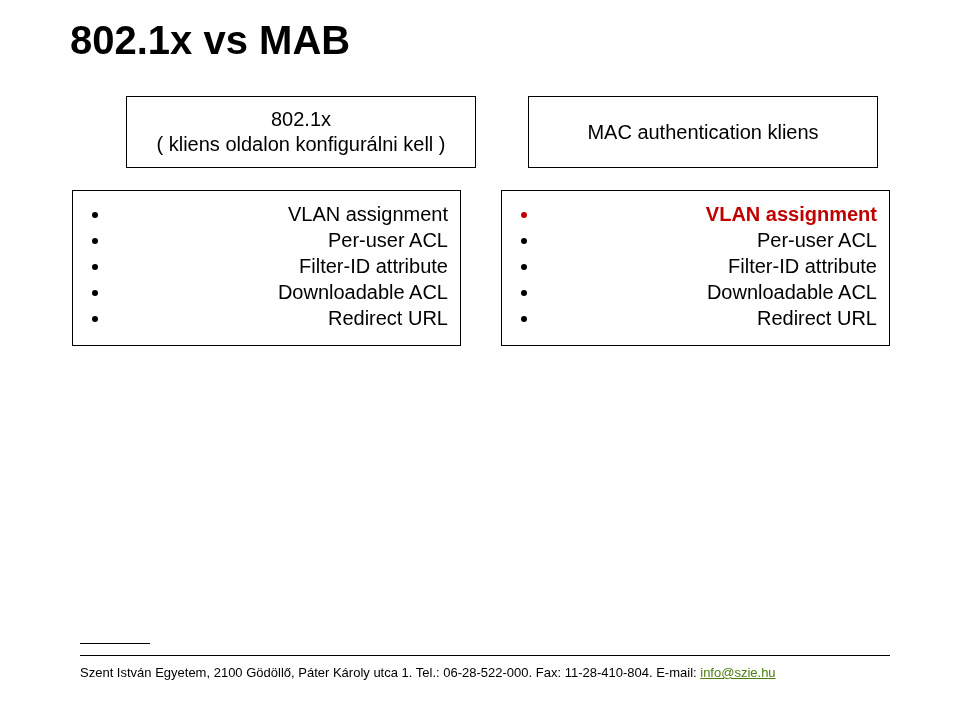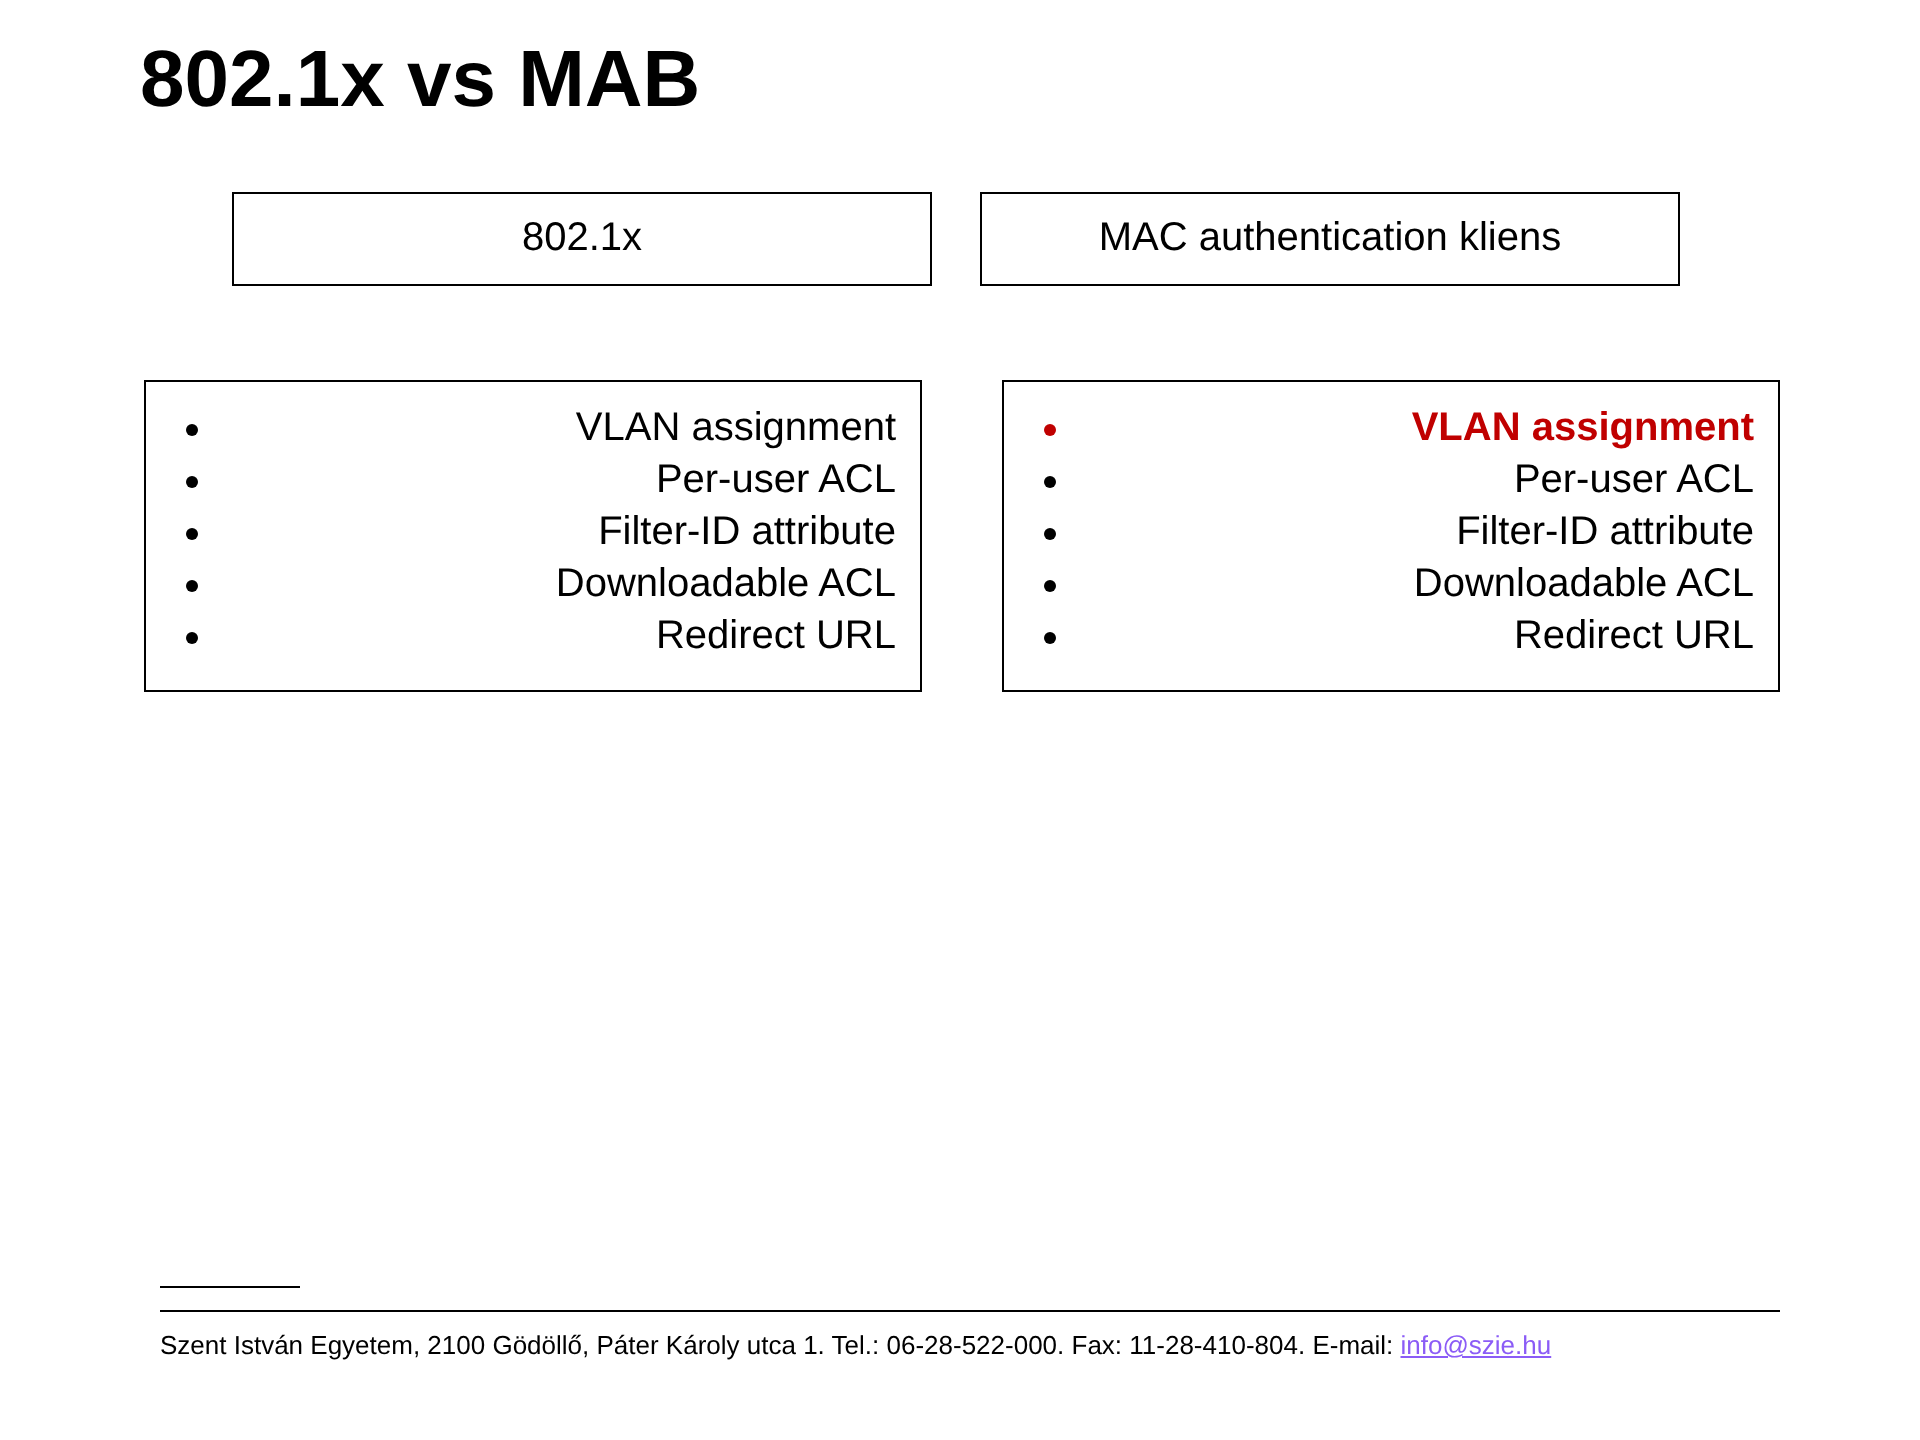--- a/index.html
+++ b/index.html
@@ -16,24 +16,24 @@
   .title {
     position: absolute;
     top: 18px;
     left: 70px;
     font-size: 40px;
     font-weight: bold;
   }
   .header-row {
     position: absolute;
     top: 96px;
-    left: 116px;
+    left: 126px;
     right: 70px;
     display: flex;
-    gap: 24px;
+    gap: 52px;
   }
   .header-box {
     border: 1px solid #000;
     padding: 10px 14px;
     text-align: center;
     font-size: 20px;
     line-height: 1.25;
     display: flex;
     align-items: center;
     justify-content: center;
@@ -93,33 +93,34 @@
   }
   .footer {
     position: absolute;
     left: 80px;
     right: 70px;
     bottom: 40px;
     font-size: 13px;
     color: #000;
   }
   .footer a {
-    color: #8b5cf6;
+    color: #4d7c0f;
     text-decoration: underline;
   }
 </style>
 </head>
 <body>
 
 <div class="title">802.1x vs MAB</div>
 
 <div class="header-row">
   <div class="header-box header-left">
     <div>
       <div>802.1x</div>
+      <div>( kliens oldalon konfigurálni kell )</div>
     </div>
   </div>
   <div class="header-box header-right">
     <div>MAC authentication kliens</div>
   </div>
 </div>
 
 <div class="list-row">
   <div class="list-box list-left">
     <ul>

